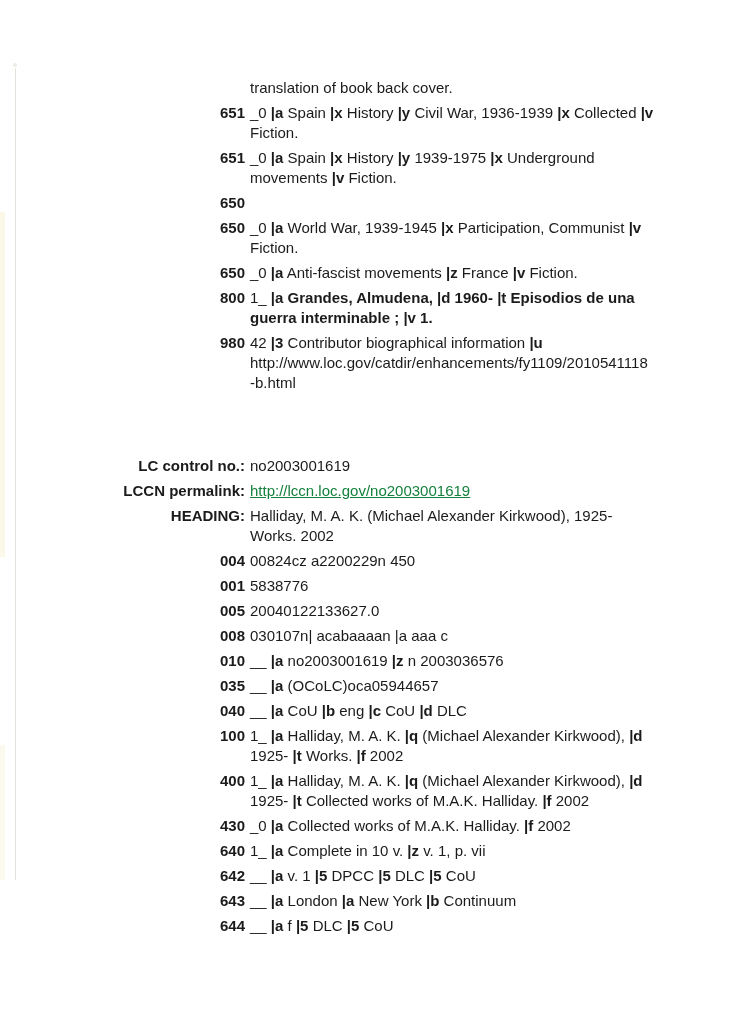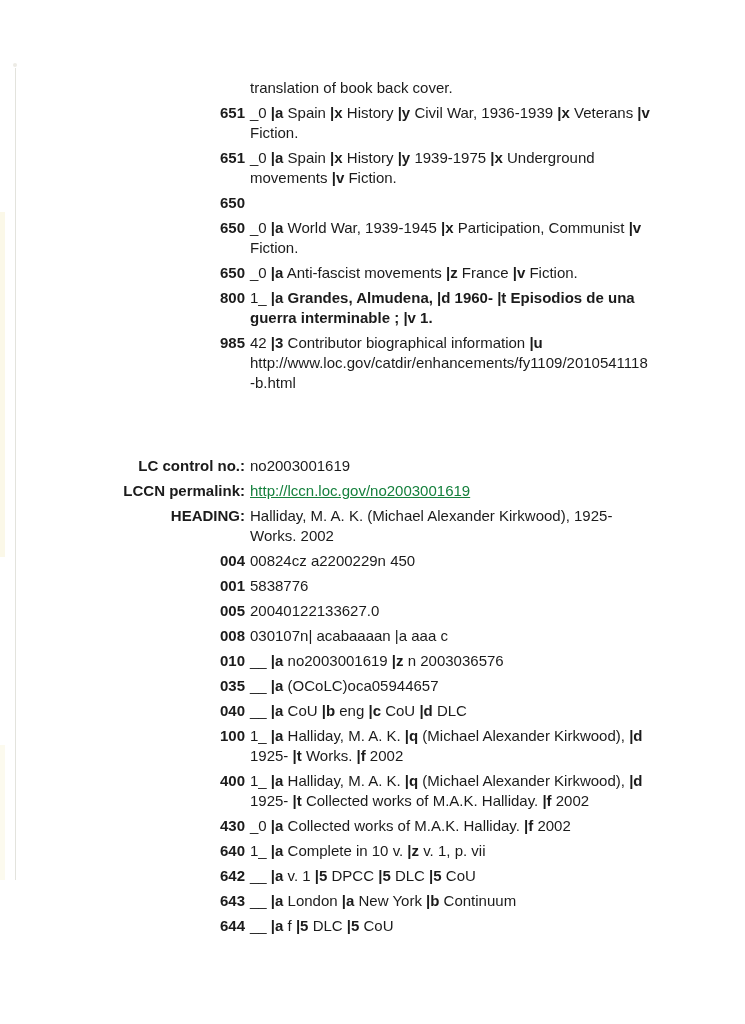--- a/index.html
+++ b/index.html
@@ -32,21 +32,21 @@
 <div class="scan-strip1"></div>
 <div class="scan-strip2"></div>
 
 <div id="record1" class="block">
     <div class="row">
       <span class="tagcell"></span>
       <span class="valcell"><span>translation of book back cover.</span></span>
     </div>
     <div class="row">
       <span class="tagcell">651</span>
-      <span class="valcell"><span class="ind">_0 </span><span class="sf">|a</span><span> Spain </span><span class="sf">|x</span><span> History </span><span class="sf">|y</span><span> Civil War, 1936-1939 </span><span class="sf">|x</span><span> Veterans </span><span class="sf">|v</span><span>
+      <span class="valcell"><span class="ind">_0 </span><span class="sf">|a</span><span> Spain </span><span class="sf">|x</span><span> History </span><span class="sf">|y</span><span> Civil War, 1936-1939 </span><span class="sf">|x</span><span> Collected </span><span class="sf">|v</span><span>
 Fiction.</span></span>
     </div>
     <div class="row">
       <span class="tagcell">651</span>
       <span class="valcell"><span class="ind">_0 </span><span class="sf">|a</span><span> Spain </span><span class="sf">|x</span><span> History </span><span class="sf">|y</span><span> 1939-1975 </span><span class="sf">|x</span><span> Underground
 movements </span><span class="sf">|v</span><span> Fiction.</span></span>
     </div>
     <div class="row">
       <span class="tagcell">650</span>
     </div>
@@ -58,21 +58,21 @@
     <div class="row">
       <span class="tagcell">650</span>
       <span class="valcell"><span class="ind">_0 </span><span class="sf">|a</span><span> Anti-fascist movements </span><span class="sf">|z</span><span> France </span><span class="sf">|v</span><span> Fiction.</span></span>
     </div>
     <div class="row">
       <span class="tagcell">800</span>
       <span class="valcell"><span class="ind">1_ </span><span class="sf">|a</span><span class="sf"> Grandes, Almudena, </span><span class="sf">|d</span><span class="sf"> 1960- </span><span class="sf">|t</span><span class="sf"> Episodios de una
 guerra interminable ; </span><span class="sf">|v</span><span class="sf"> 1.</span></span>
     </div>
     <div class="row">
-      <span class="tagcell">985</span>
+      <span class="tagcell">980</span>
       <span class="valcell"><span class="ind">42 </span><span class="sf">|3</span><span> Contributor biographical information </span><span class="sf">|u</span><span>
 http://www.loc.gov/catdir/enhancements/fy1109/2010541118
 -b.html</span></span>
     </div>
   </div>
 
 <div id="record2" class="block">
     <div class="row">
       <span class="tagcell">LC control no.:</span>
       <span class="valcell">no2003001619</span>

